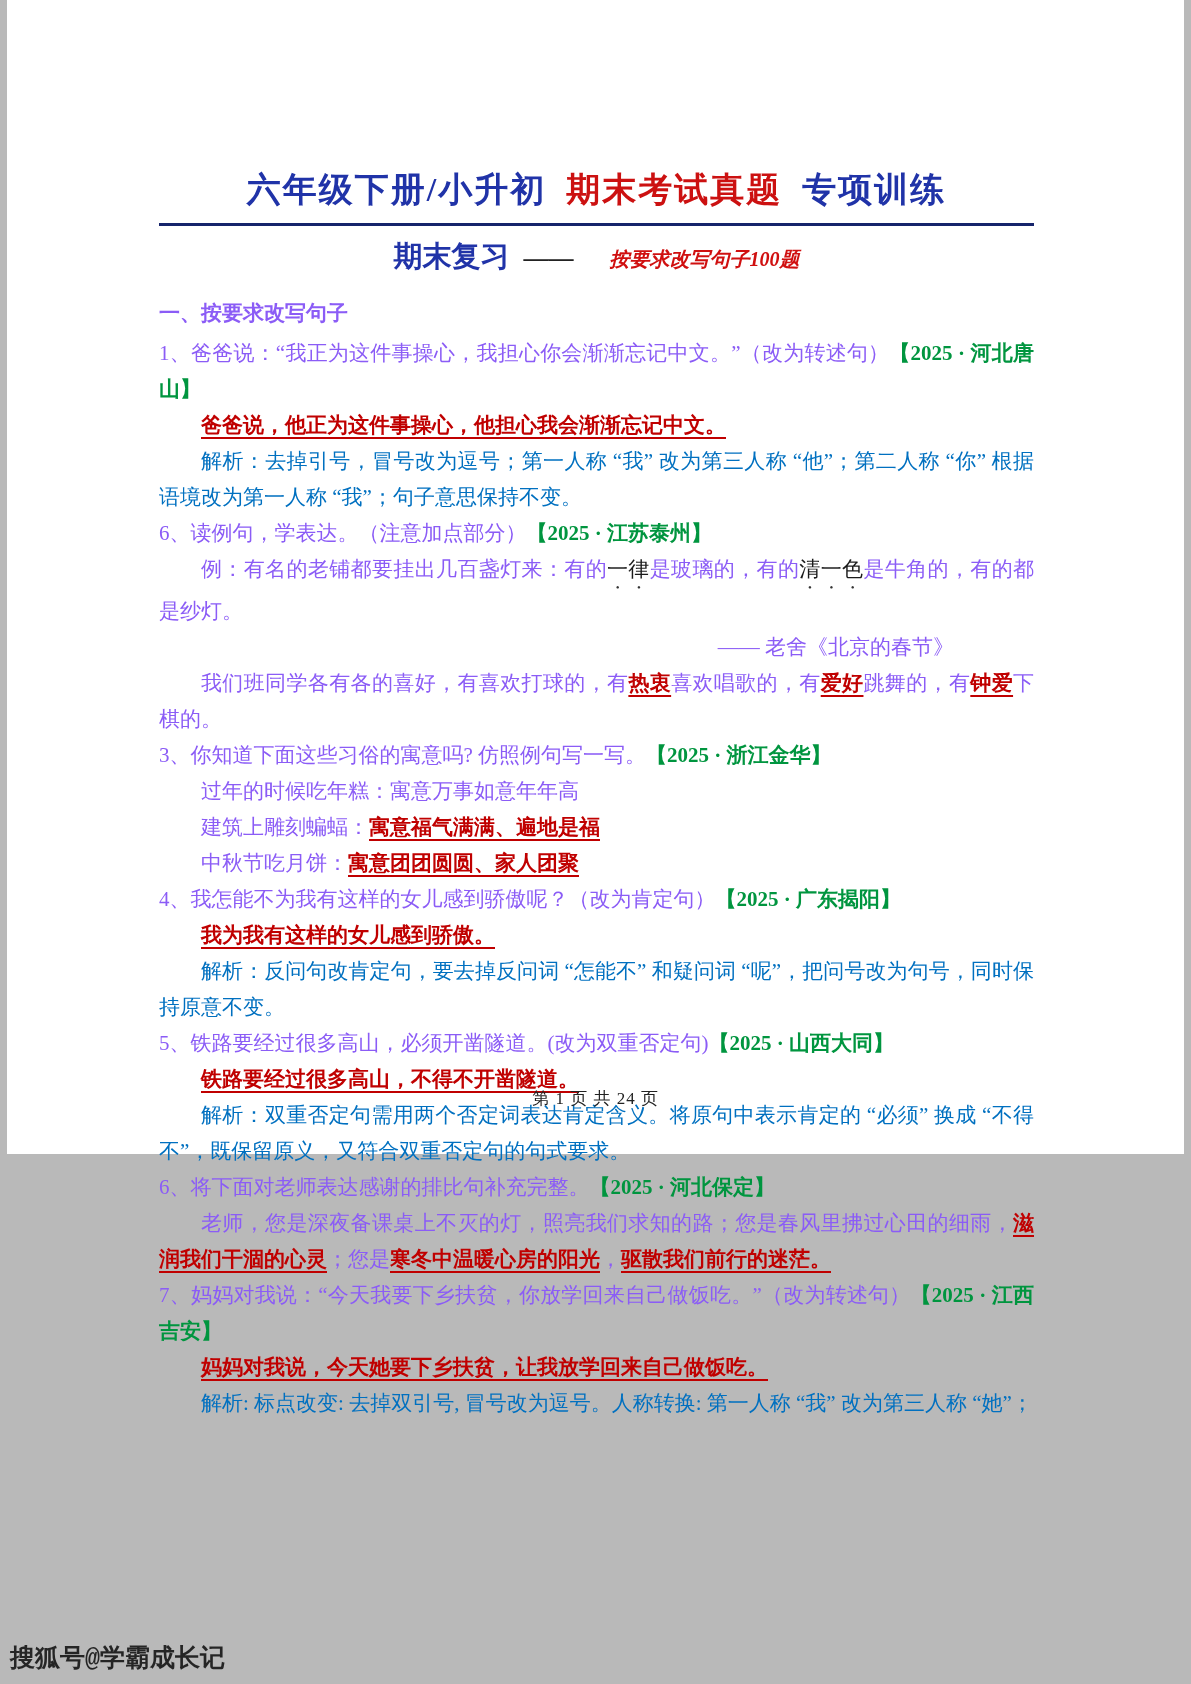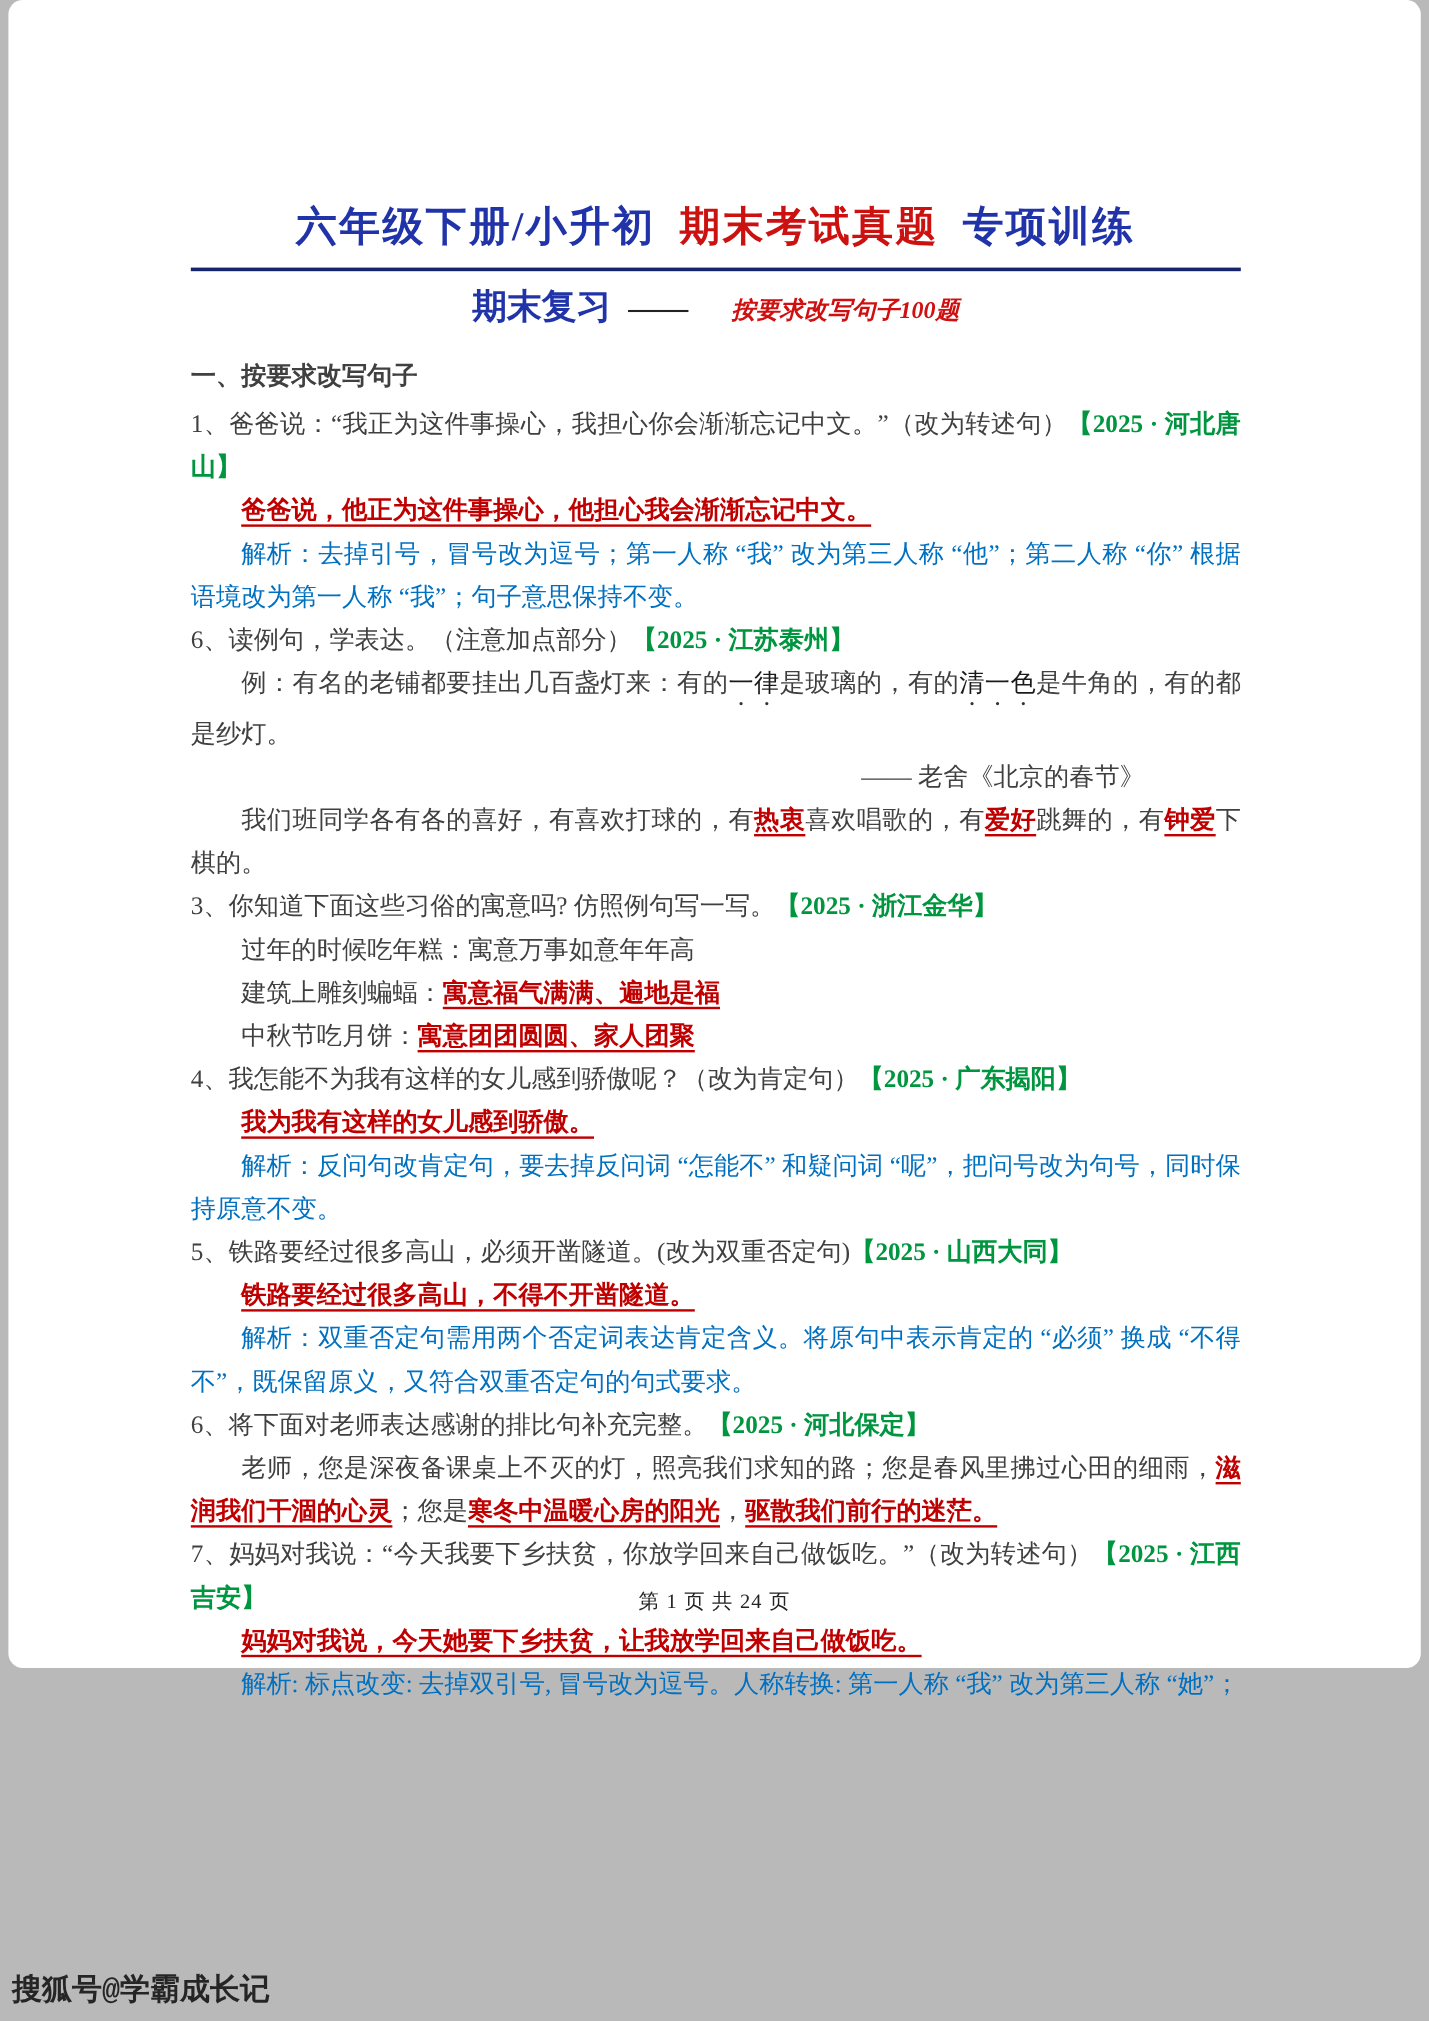--- a/index.html
+++ b/index.html
@@ -13,24 +13,23 @@
     margin: 0 auto;
     background: #b9b9b9;
     overflow: hidden;
   }
 
   .page {
     position: absolute;
     left: 7px;
     top: 0;
     width: 1177px;
-    height: 1390px;
+    height: 1154px;
     background: #ffffff;
     padding: 170px 150px 0 152px;
-    border-radius: 12px;
   }
 
   
   .header {
     text-align: center;
     font-weight: bold;
     font-size: 34px;
     letter-spacing: 2px;
     white-space: nowrap;
     border-bottom: 3px solid #16246b;
@@ -57,21 +56,21 @@
   .para {
     font-size: 21px;
     line-height: 36px;
     color: #1a1a1a;
     text-align: justify;
   }
   .para.section { font-weight: bold; margin-bottom: 4px; font-size: 21px; }
   .para.ind { text-indent: 2em; }
   .para.right { text-align: right; padding-right: 80px; }
 
-  .run.k { color: #404040; }
+  .run.k { color: #8b5cf6; }
   .run.g { color: #00953f; font-weight: bold; }
   .run.r {
     color: #c00000;
     text-decoration: underline;
     text-decoration-color: #c00000;
     text-decoration-thickness: 1.5px;
     text-underline-offset: 5px;
     font-weight: bold;
   }
   .run.b { color: #0070c0; }

